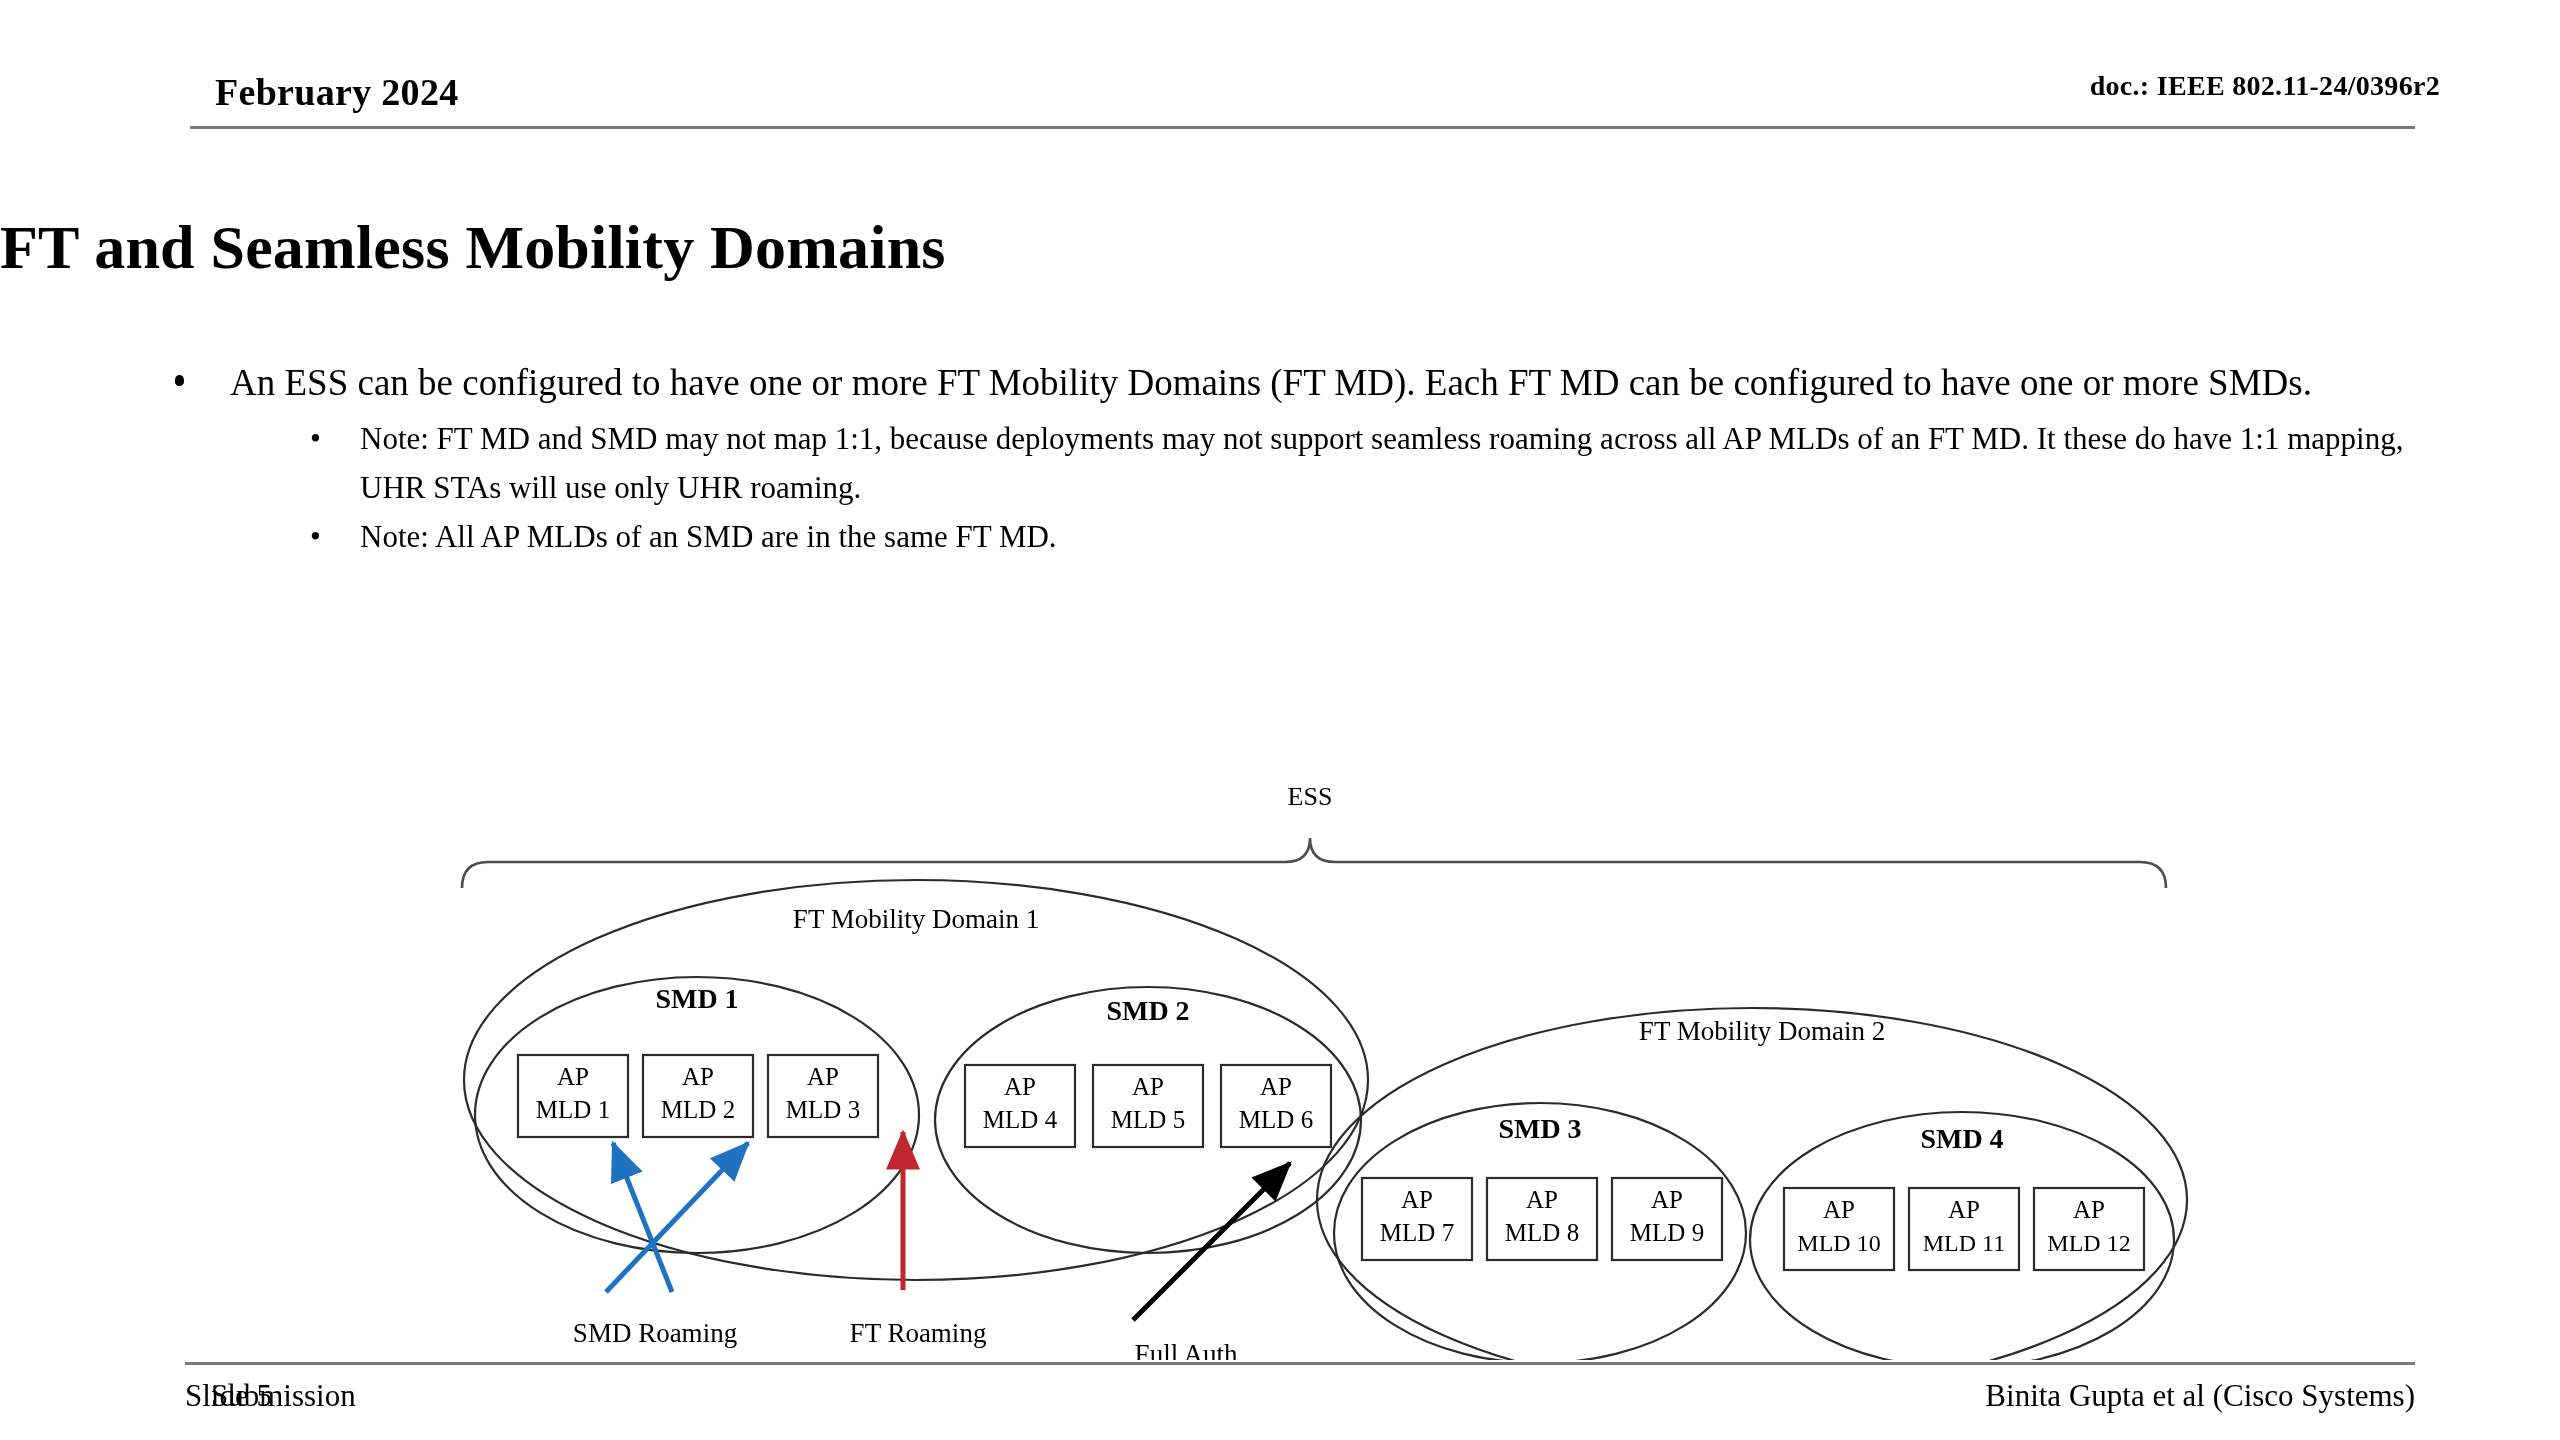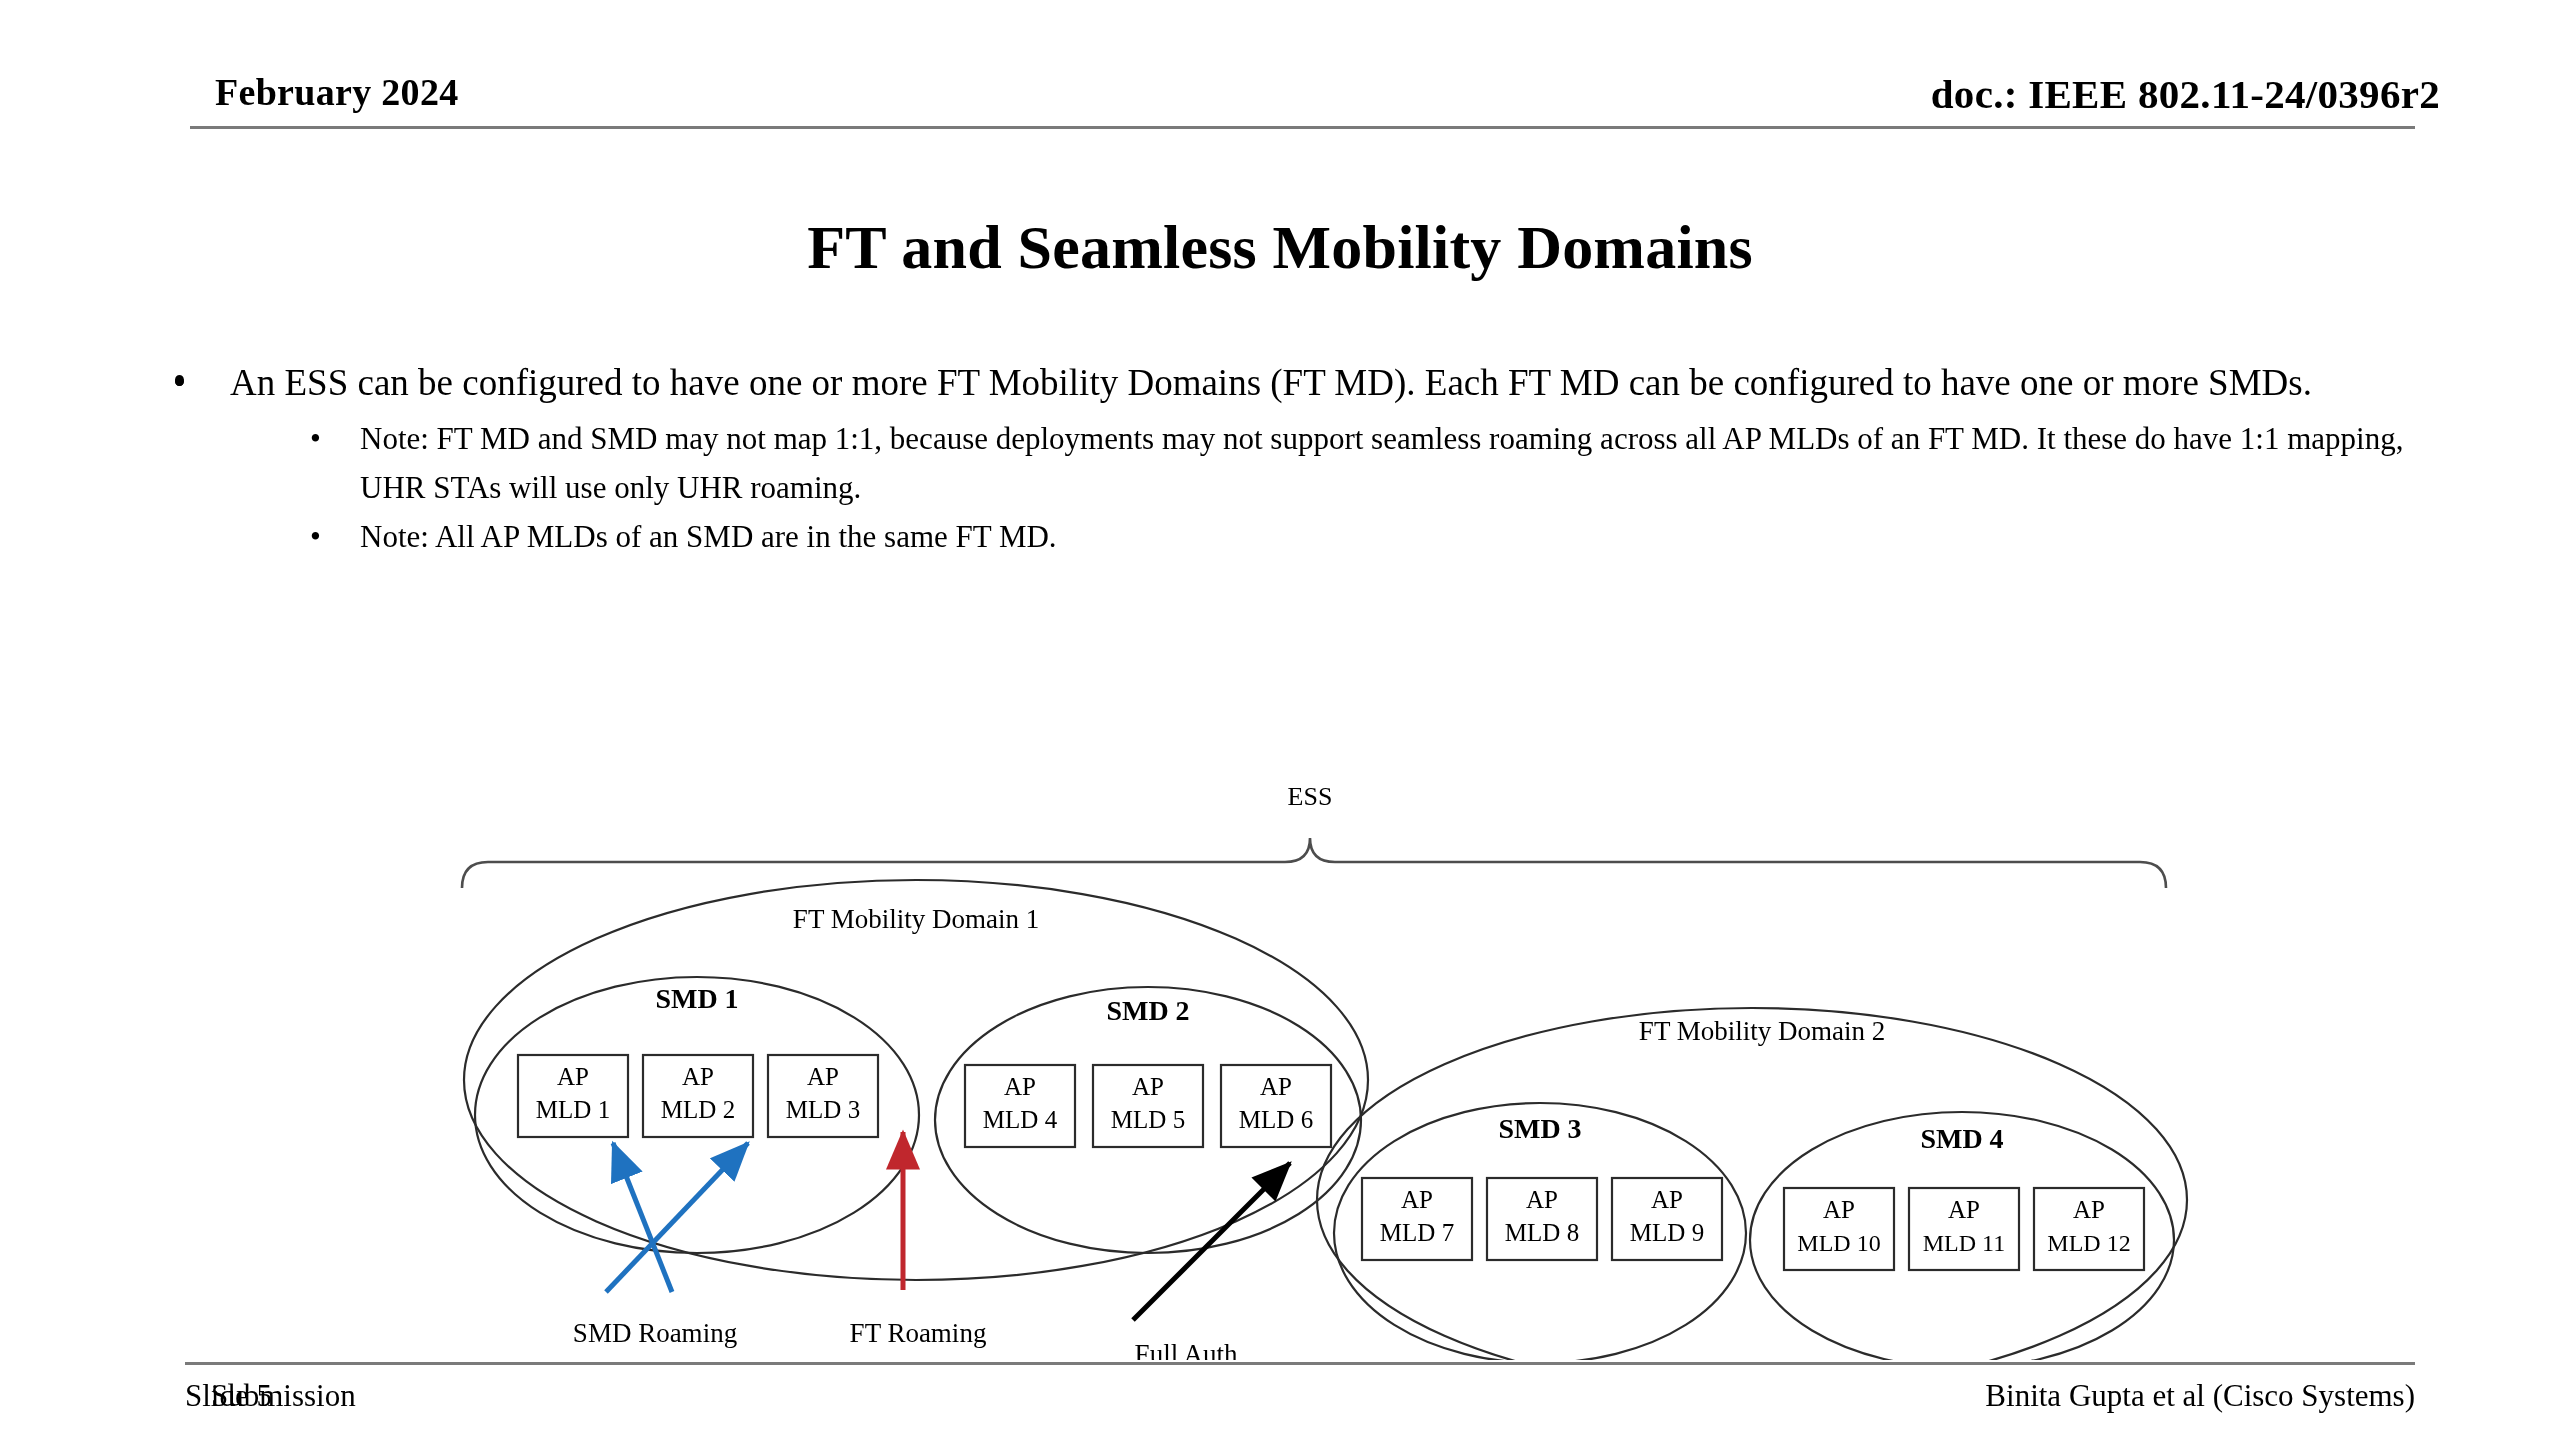--- a/index.html
+++ b/index.html
@@ -31,41 +31,40 @@
     top: 0;
     font-size: 38px;
     font-weight: bold;
     letter-spacing: 0.3px;
     white-space: nowrap;
   }
   .header-right {
     position: absolute;
     right: 0;
     top: 0;
-    font-size: 41px;
+    font-size: 28px;
     font-weight: bold;
     letter-spacing: 0.3px;
     white-space: nowrap;
   }
   .header-rule {
     position: absolute;
     left: 190px;
     top: 126px;
     width: 2225px;
     height: 3px;
     background: #7a7a7a;
   }
 
   
   .slide-title {
     position: absolute;
     left: 0;
     top: 212px;
     width: 2560px;
-    text-align: center;
     font-size: 62px;
     font-weight: bold;
     letter-spacing: 0.2px;
   }
 
   
   .bullets {
     position: absolute;
     left: 160px;
     top: 352px;

